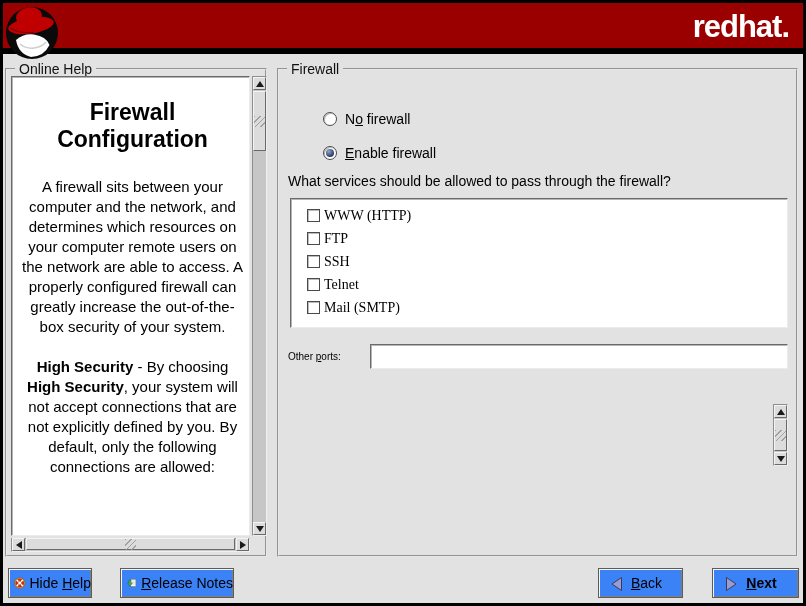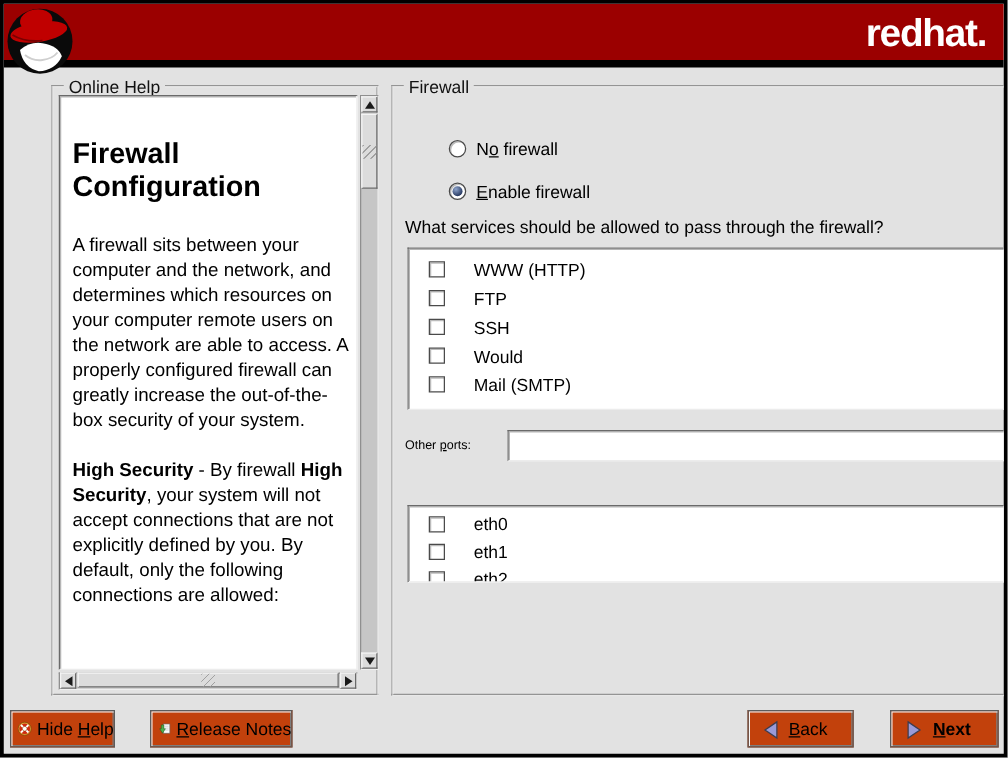--- a/index.html
+++ b/index.html
@@ -13,30 +13,30 @@
 
   
   .banner { position:absolute; left:0; top:0; width:800px; height:45px; background:#9b0000; }
   .banner-sep { position:absolute; left:0; top:45px; width:800px; height:6px; background:#000; }
   .logo { position:absolute; left:1px; top:1px; z-index:5; }
   .brand { position:absolute; right:14px; top:6px; color:#fff; font-size:31px; letter-spacing:-1px; z-index:4; }
   .brand .b { font-weight:bold;text-align:right; }
   .brand .l { font-weight:bold; }
 
   
-  .frame { position:absolute; border:2px groove #e8e8e8;margin-left:36px; }
+  .frame { position:absolute; border:2px groove #e8e8e8; }
   .frame-label { position:absolute; top:-9px; left:8px; background:#e2e2e2; padding:0 4px; font-size:14px; color:#111; }
 
   .help-frame { left:2px; top:65px; width:262px; height:489px; }
   .fw-frame   { left:274px; top:65px; width:521px; height:489px; }
 
   .sunken { background:#fff; border:1px solid; border-color:#6a6a6a #ececec #ececec #6a6a6a; box-shadow:inset 1px 1px 0 #b5b5b5; }
 
   
-  .help-text { position:absolute; left:4px; top:6px; width:239px; height:460px; overflow:hidden; padding:18px 6px 0 10px; font-size:15px; line-height:20px; color:#000; }
+  .help-text { position:absolute; left:4px; top:6px; width:239px; height:460px; overflow:hidden; padding:8px 6px 0 10px; font-size:15px; line-height:20px; color:#000;text-align:center; }
   .help-text h1 { font-size:23px; line-height:27px; margin:14px 0 24px 0; font-weight:bold; }
   .help-text p { margin:0 0 20px 0; }
 
   
   .vscroll,.hscroll { position:absolute; background:#c6c6c6; border:1px solid; border-color:#8f8f8f #efefef #efefef #8f8f8f; }
   .vscroll { width:15px; }
   .hscroll { height:14px; }
   .help-vscroll { left:245px; top:6px; height:460px; }
   .help-hscroll { left:4px; top:468px; width:239px; }
   .dev-vscroll  { left:494px; top:334px; height:62px; }
@@ -68,30 +68,30 @@
   .hint     { position:absolute; left:9px; top:309px; }
 
   .radio-row { position:absolute; left:44px; height:17px; display:flex; align-items:center; gap:8px; font-size:14px; cursor:default; }
   .radio { width:14px; height:14px; border-radius:50%; background:#fff; border:1px solid #4a4a4a; box-shadow:inset 1px 1px 0 #bbb; position:relative; flex:0 0 auto; }
   .radio.selected::after { content:""; position:absolute; left:2px; top:2px; width:8px; height:8px; border-radius:50%;
       background:radial-gradient(circle at 35% 30%, #8fa5cc, #24365f 75%); }
 
   .listbox { position:absolute; overflow:hidden; padding-top:5px; }
   .services { left:11px; top:128px; width:498px; height:130px; }
   .devices  { left:11px; top:334px; width:478px; height:62px; padding-top:3px; }
-  .list-row { height:23px; display:flex; align-items:center; gap:23px; padding-left:16px; font-size:14px; }
+  .list-row { height:23px; display:flex; align-items:center; gap:4px; padding-left:16px; font-size:14px;font-family:Liberation Serif, serif; }
   .devices .list-row { height:22px; }
   .checkbox { width:13px; height:13px; background:#fff; border:1px solid #4a4a4a; box-shadow:inset 1px 1px 0 #bbb; flex:0 0 auto; }
 
   .ports-row-label { position:absolute; left:9px; top:281px; font-size:10px; }
   .entry { position:absolute; left:91px; top:274px; width:418px; height:25px; font-size:14px; padding:0 5px;
            font-family:"Liberation Sans","DejaVu Sans",sans-serif; outline:none; }
 
   
-  .btn { position:absolute; top:565px; height:30px; background:#c2410c; border:1px solid #5c5c5c;
+  .btn { position:absolute; top:565px; height:30px; background:#3b82f6; border:1px solid #5c5c5c;
          box-shadow:inset 1px 1px 0 #f6f6f6, inset -1px -1px 0 #7e7e7e;
          display:flex; align-items:center; font-size:14px; color:#000; padding:0; cursor:default;
          font-family:"Liberation Sans","DejaVu Sans",sans-serif; }
   .btn .lbl { white-space:nowrap; }
   .btn-hide-help { left:5px; width:84px; gap:4px; padding-left:5px; }
   .btn-release   { left:117px; width:114px; gap:4px; padding-left:6px; }
   .btn-back { left:595px; width:85px; }
   .btn-next { left:709px; width:87px;font-weight:bold; }
   .btn-back .nav-icon, .btn-next .nav-icon { position:absolute; left:10px; top:7px; }
   .btn-back .lbl, .btn-next .lbl { width:100%; text-align:center; padding-left:12px; }
@@ -114,21 +114,21 @@
     <path d="M6 24 q10 6 24 4.5" fill="none" stroke="#7a0000" stroke-width="1.4"></path>
   </svg>
   <div class="brand"><span class="b">red</span><span class="l">hat</span><span class="l">.</span></div>
 
   <div class="frame help-frame">
     <span class="frame-label">Online Help</span>
 
     <div class="help-text sunken">
       <h1>Firewall Configuration</h1>
       <p>A firewall sits between your computer and the network, and determines which resources on your computer remote users on the network are able to access. A properly configured firewall can greatly increase the out-of-the-box security of your system.</p>
-      <p><b>High Security</b><span> - By firewall </span><b>High Security</b><span>, your system will not accept connections that are not explicitly defined by you. By default, only the following connections are allowed:</span></p>
+      <p><b>High Security</b><span> - By choosing </span><b>High Security</b><span>, your system will not accept connections that are not explicitly defined by you. By default, only the following connections are allowed:</span></p>
 
     </div>
 
     <div class="vscroll help-vscroll">
       <div class="sb-btn up">
           <span class="arr arr-up"></span>
         </div>
       <div class="sb-thumb">
           <span class="hash"></span>
         </div>
@@ -173,46 +173,32 @@
       <div class="list-row">
         <span class="checkbox"></span>
         <span>FTP</span>
       </div>
       <div class="list-row">
         <span class="checkbox"></span>
         <span>SSH</span>
       </div>
       <div class="list-row">
         <span class="checkbox"></span>
-        <span>Would</span>
+        <span>Telnet</span>
       </div>
       <div class="list-row">
         <span class="checkbox"></span>
         <span>Mail (SMTP)</span>
       </div>
     </div>
 
     <span class="ports-row-label"><span>Other </span><span class="u">p</span><span>orts:</span></span>
     <input class="entry sunken" type="text" value="" style="">
 
 
-    <div class="listbox devices sunken">
-      <div class="list-row">
-        <span class="checkbox"></span>
-        <span>eth0</span>
-      </div>
-      <div class="list-row">
-        <span class="checkbox"></span>
-        <span>eth1</span>
-      </div>
-      <div class="list-row">
-        <span class="checkbox"></span>
-        <span>eth2</span>
-      </div>
-    </div>
 
     <div class="vscroll dev-vscroll">
       <div class="sb-btn up">
           <span class="arr arr-up"></span>
         </div>
       <div class="sb-thumb">
           <span class="hash"></span>
         </div>
       <div class="sb-btn down">
           <span class="arr arr-down"></span>

